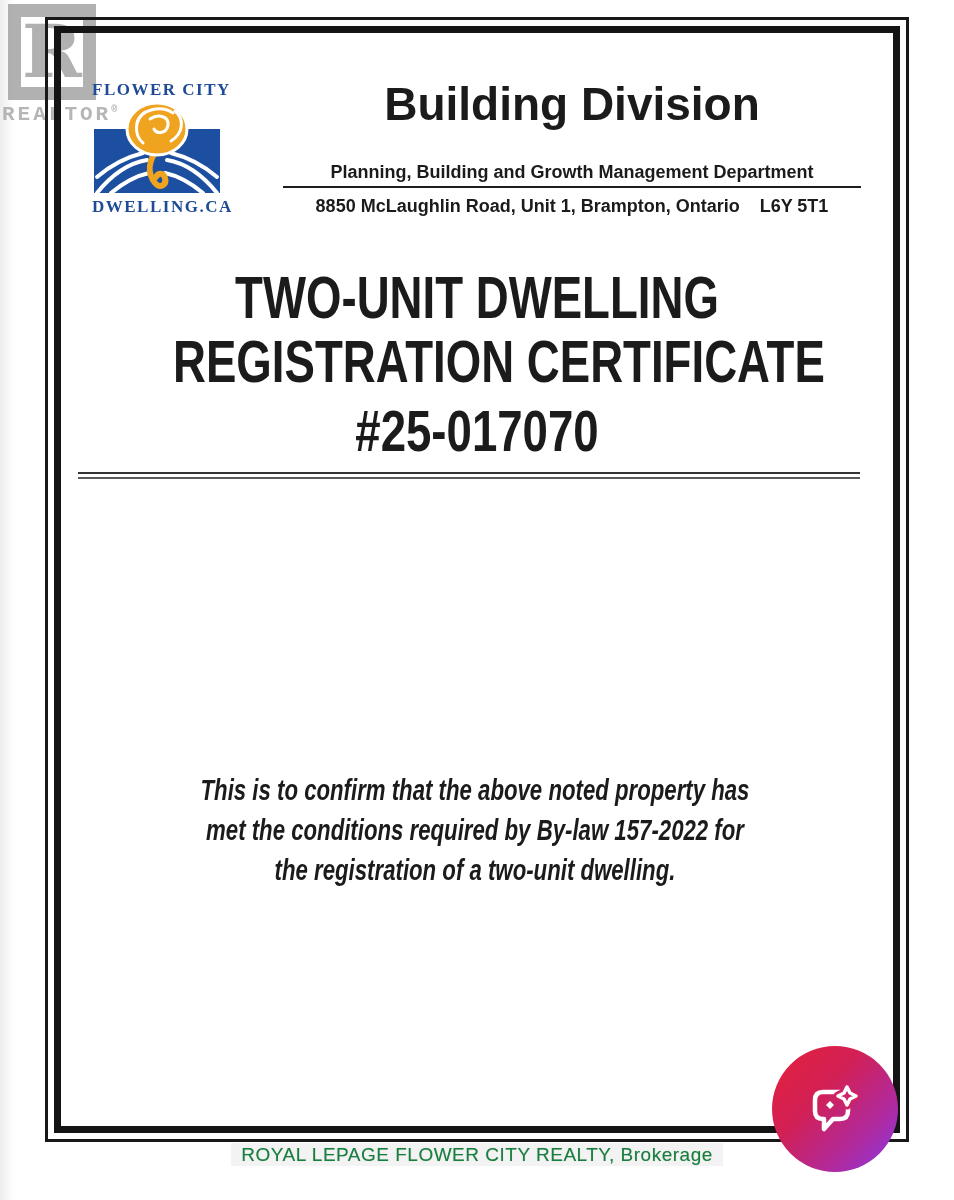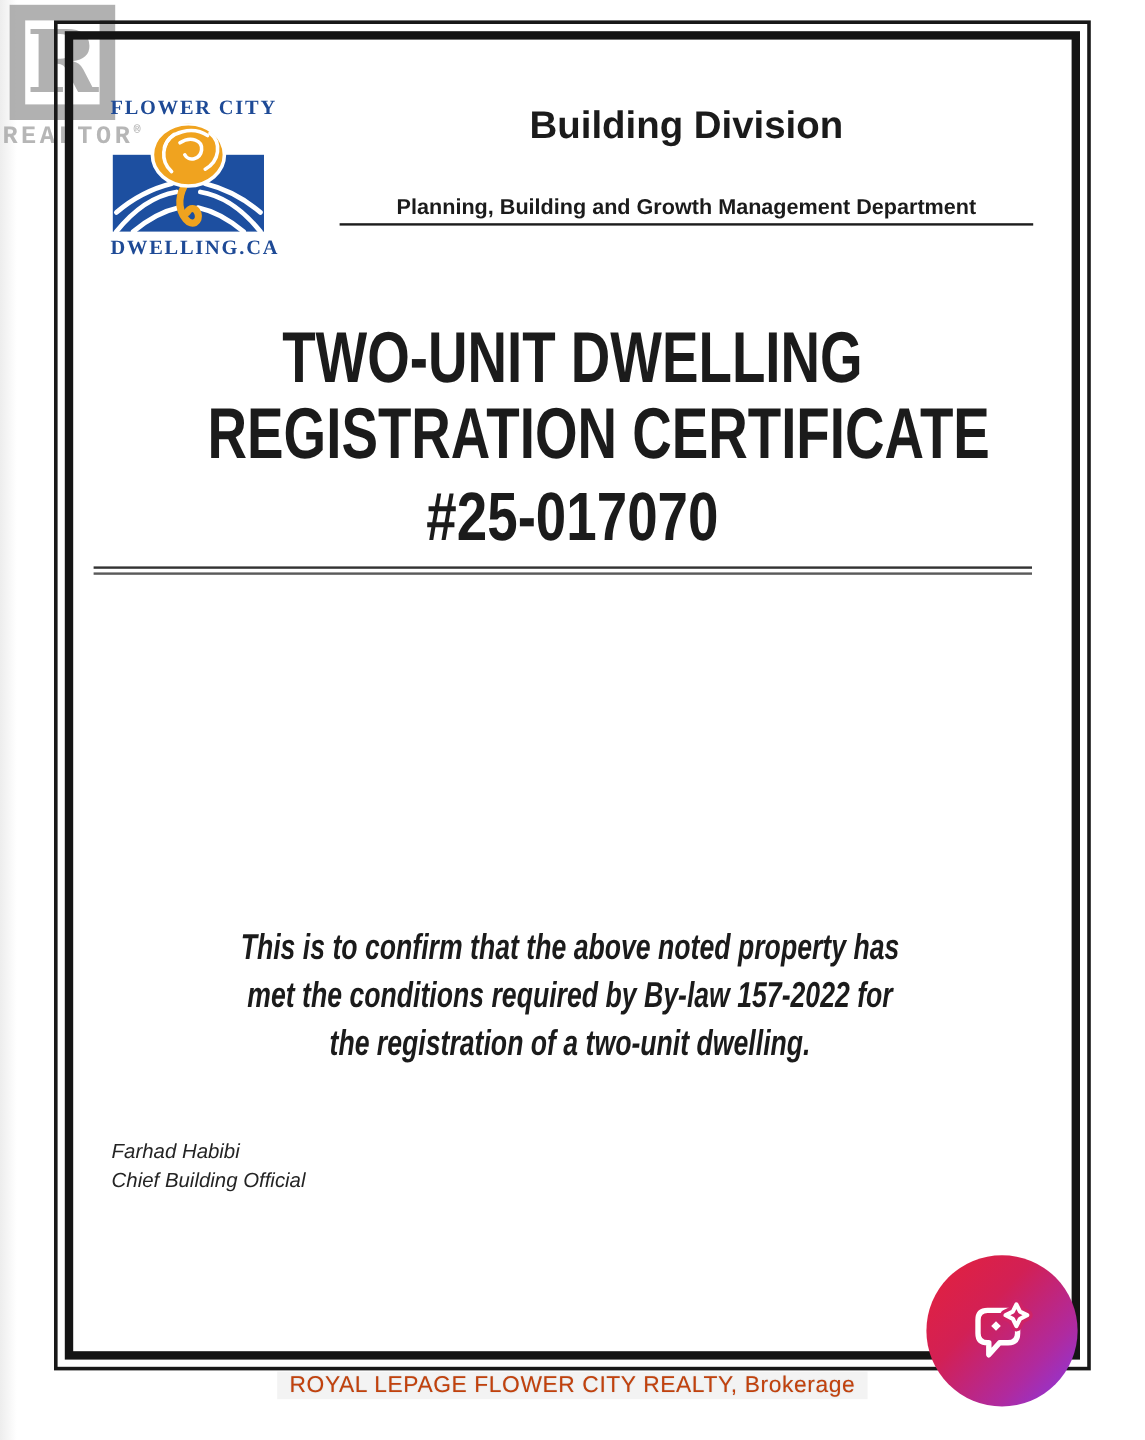--- a/index.html
+++ b/index.html
@@ -38,21 +38,21 @@
   
   .logo { position:absolute; left:92px; top:80px; width:130px; z-index:3; text-align:right; }
   .logo-top, .logo-bottom {
     font-family:"Liberation Serif", serif; font-weight:bold;
     font-size:17px; letter-spacing:1.5px; color:#1e4a96; white-space:nowrap;
   }
   .logo svg { display:block; margin:3px auto 2px auto; }
 
   
   .header { position:absolute; left:283px; top:82px; width:578px; text-align:center; z-index:3; }
-  .hd-title { font-size:32px; font-weight:bold; line-height:44px; }
+  .hd-title { font-size:46px; font-weight:bold; line-height:44px; }
   .hd-dept  { font-size:18px; font-weight:bold; margin-top:36px; }
   .hd-rule  { border-top:2px solid #1d1d1d; margin-top:3px; }
   .hd-addr  { font-size:18px; font-weight:bold; margin-top:8px; white-space:pre; }
 
   
   .cert-title {
     position:absolute; left:77px; top:266px; width:800px; text-align:center;
     font-size:60px; font-weight:bold; line-height:64px;
     transform:scaleX(.76); transform-origin:50% 50%; white-space:nowrap; z-index:3;
   }
@@ -80,21 +80,21 @@
     font-size:30px; font-weight:bold; font-style:italic; line-height:40px;
     transform:scaleX(.74); transform-origin:50% 50%; z-index:3;
   }
 
   
   .sign { position:absolute; left:93px; top:948px; font-style:italic; font-size:17px; line-height:24px; color:#242424; z-index:3; }
 
   
   .brokerage { position:absolute; left:0; right:0; top:1144px; text-align:center; z-index:1; }
   .brokerage span {
-    font-size:19px; letter-spacing:.5px; color:#c2410c;
+    font-size:19px; letter-spacing:.5px; color:#15803d;
     background:#f3f3f3; padding:1px 10px;
     text-shadow:0 0 1px #bdbdbd;
   }
 
   
   .chat-btn {
     position:absolute; left:772px; top:1046px; width:126px; height:126px;
     border-radius:50%; z-index:6; border:none; cursor:pointer; padding:0;
     background:linear-gradient(133deg,#e5213b 0%,#d22055 38%,#b02a9e 72%,#8539e8 100%);
     display:flex; align-items:center; justify-content:center;
@@ -137,37 +137,34 @@
         <path d="M57,16 C66,10 76,14 75,22 C74,30 64,32 61,26"></path>
       </g>
     </svg>
     <div class="logo-bottom">DWELLING.CA</div>
   </div>
 
   <div class="header">
     <div class="hd-title">Building Division</div>
     <div class="hd-dept">Planning, Building and Growth Management Department</div>
     <div class="hd-rule"></div>
+    <div class="hd-addr">8850 McLaughlin Road, Unit 1, Brampton, Ontario    L6Y 5T1</div>
   </div>
 
   <div class="cert-title">
     <div>TWO-UNIT DWELLING</div>
     <div>REGISTRATION CERTIFICATE</div>
   </div>
   <div class="cert-number">#25-017070</div>
 
   <div class="sep-rule"></div>
 
 
   <div class="confirm">This is to confirm that the above noted property has met the conditions required by By-law 157-2022 for the registration of a two-unit dwelling.</div>
 
-  <div class="sign">
-    <div>Farhad Habibi</div>
-    <div>Chief Building Official</div>
-  </div>
 
   <div class="brokerage">
     <span>ROYAL LEPAGE FLOWER CITY REALTY, Brokerage</span>
   </div>
 
   <button class="chat-btn" aria-label="chat">
     <svg width="76" height="76" viewBox="0 0 76 76" aria-hidden="true">
       <path d="M26,21 H43 Q51,21 51,29 V40 Q51,48 43,48 H36 L27,58 L27,48 H26 Q18,48 18,40 V29 Q18,21 26,21 Z" fill="none" stroke="#ffffff" stroke-width="4.5" stroke-linejoin="round" stroke-linecap="round"></path>
       <path d="M33,30 L37,34 L33,38 L29,34 Z" fill="#ffffff"></path>
       <path d="M50,16 L53,22 L59,25 L53,28 L50,34 L47,28 L41,25 L47,22 Z" fill="none" stroke="#cf2366" stroke-width="9" stroke-linejoin="round"></path>

